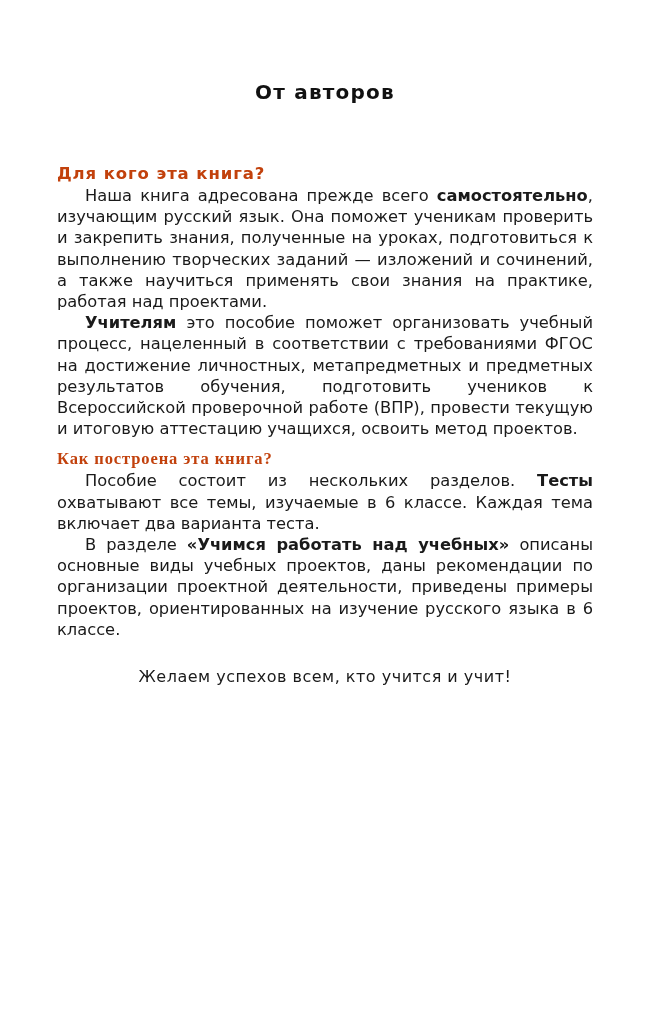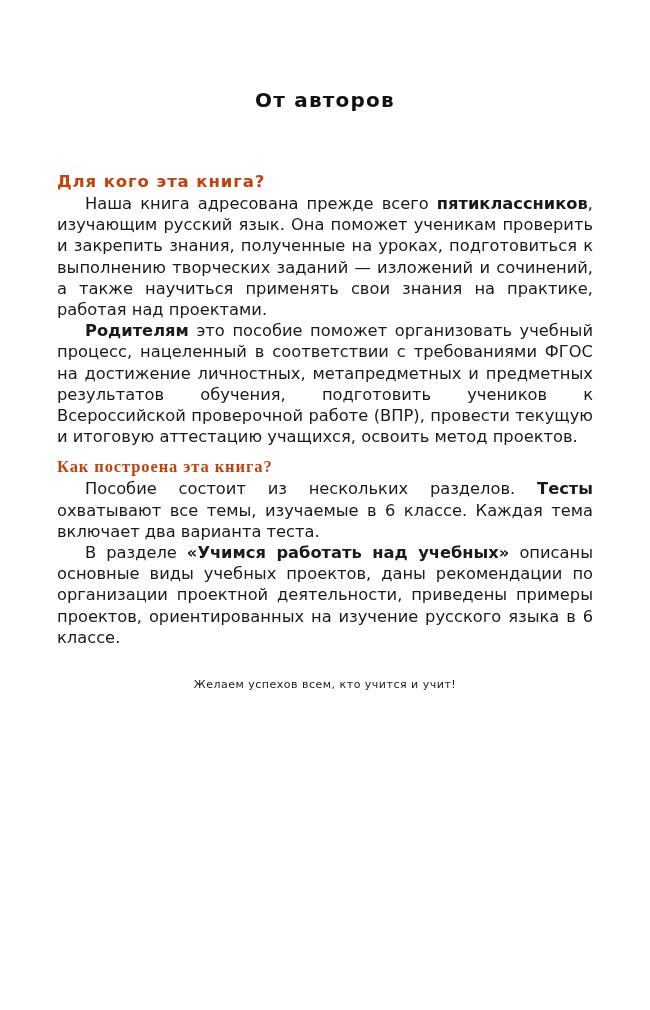--- a/index.html
+++ b/index.html
@@ -8,21 +8,21 @@
     background: #ffffff;
   }
   body {
     font-family: "DejaVu Sans", "Liberation Sans", sans-serif;
     color: #1a1a1a;
   }
   .page {
     position: relative;
     width: 650px;
     height: 726px;
-    margin: 8px auto;
+    margin: 0 auto;
     background: #ffffff;
     overflow: hidden;
   }
   .page-title {
     position: absolute;
     top: 80px;
     left: 0;
     width: 650px;
     text-align: center;
     font-size: 20px;
@@ -56,21 +56,21 @@
     text-indent: 28px;
     color: #1a1a1a;
     hyphens: manual;
   }
   p.para b {
     font-weight: bold;
   }
   .closing {
     margin: 0;
     padding-top: 26px;
-    font-size: 11px;
+    font-size: 16px;
     line-height: 21.2px;
     text-align: center;
     color: #1a1a1a;
     letter-spacing: 0.5px;
   }
   .footer {
     position: absolute;
     left: 0;
     top: 928px;
     width: 650px;
@@ -101,23 +101,23 @@
 <body>
 
 <div class="page">
 
   <div class="page-title">От авторов</div>
 
   <div class="content">
 
     <h2 class="subheading">Для кого эта книга?</h2>
 
-    <p class="para">Наша книга адресована прежде всего <b>пятиклассников</b>, изучающим русский язык. Она поможет ученикам проверить и закрепить знания, полученные на уроках, подготовиться к выполнению творческих заданий — изложений и сочинений, а также научиться применять свои знания на практике, работая над проектами.</p>
+    <p class="para">Наша книга адресована прежде всего <b>самостоятельно</b>, изучающим русский язык. Она поможет ученикам проверить и закрепить знания, полученные на уроках, подготовиться к выполнению творческих заданий — изложений и сочинений, а также научиться применять свои знания на практике, работая над проектами.</p>
 
-    <p class="para"><b>Родителям</b> это пособие поможет организовать учебный процесс, нацеленный в соответствии с требованиями ФГОС на достижение личностных, метапредметных и предметных результатов обучения, подготовить учеников к Всероссийской проверочной работе (ВПР), провести текущую и итоговую аттестацию учащихся, освоить метод проектов.</p>
+    <p class="para"><b>Учителям</b> это пособие поможет организовать учебный процесс, нацеленный в соответствии с требованиями ФГОС на достижение личностных, метапредметных и предметных результатов обучения, подготовить учеников к Всероссийской проверочной работе (ВПР), провести текущую и итоговую аттестацию учащихся, освоить метод проектов.</p>
 
 
     <h2 class="subheading second">Как построена эта книга?</h2>
 
     <p class="para">Пособие состоит из нескольких разделов. <b>Тесты</b> охватывают все темы, изучаемые в 6 классе. Каждая тема включает два варианта теста.</p>
 
 
     <p class="para">В разделе <b>«Учимся работать над учебных»</b> описаны основные виды учебных проектов, даны рекомендации по организации проектной деятельности, приведены примеры проектов, ориентированных на изучение русского языка в 6 классе.</p>
 
     <p class="closing">Желаем успехов всем, кто учится и учит!</p>

